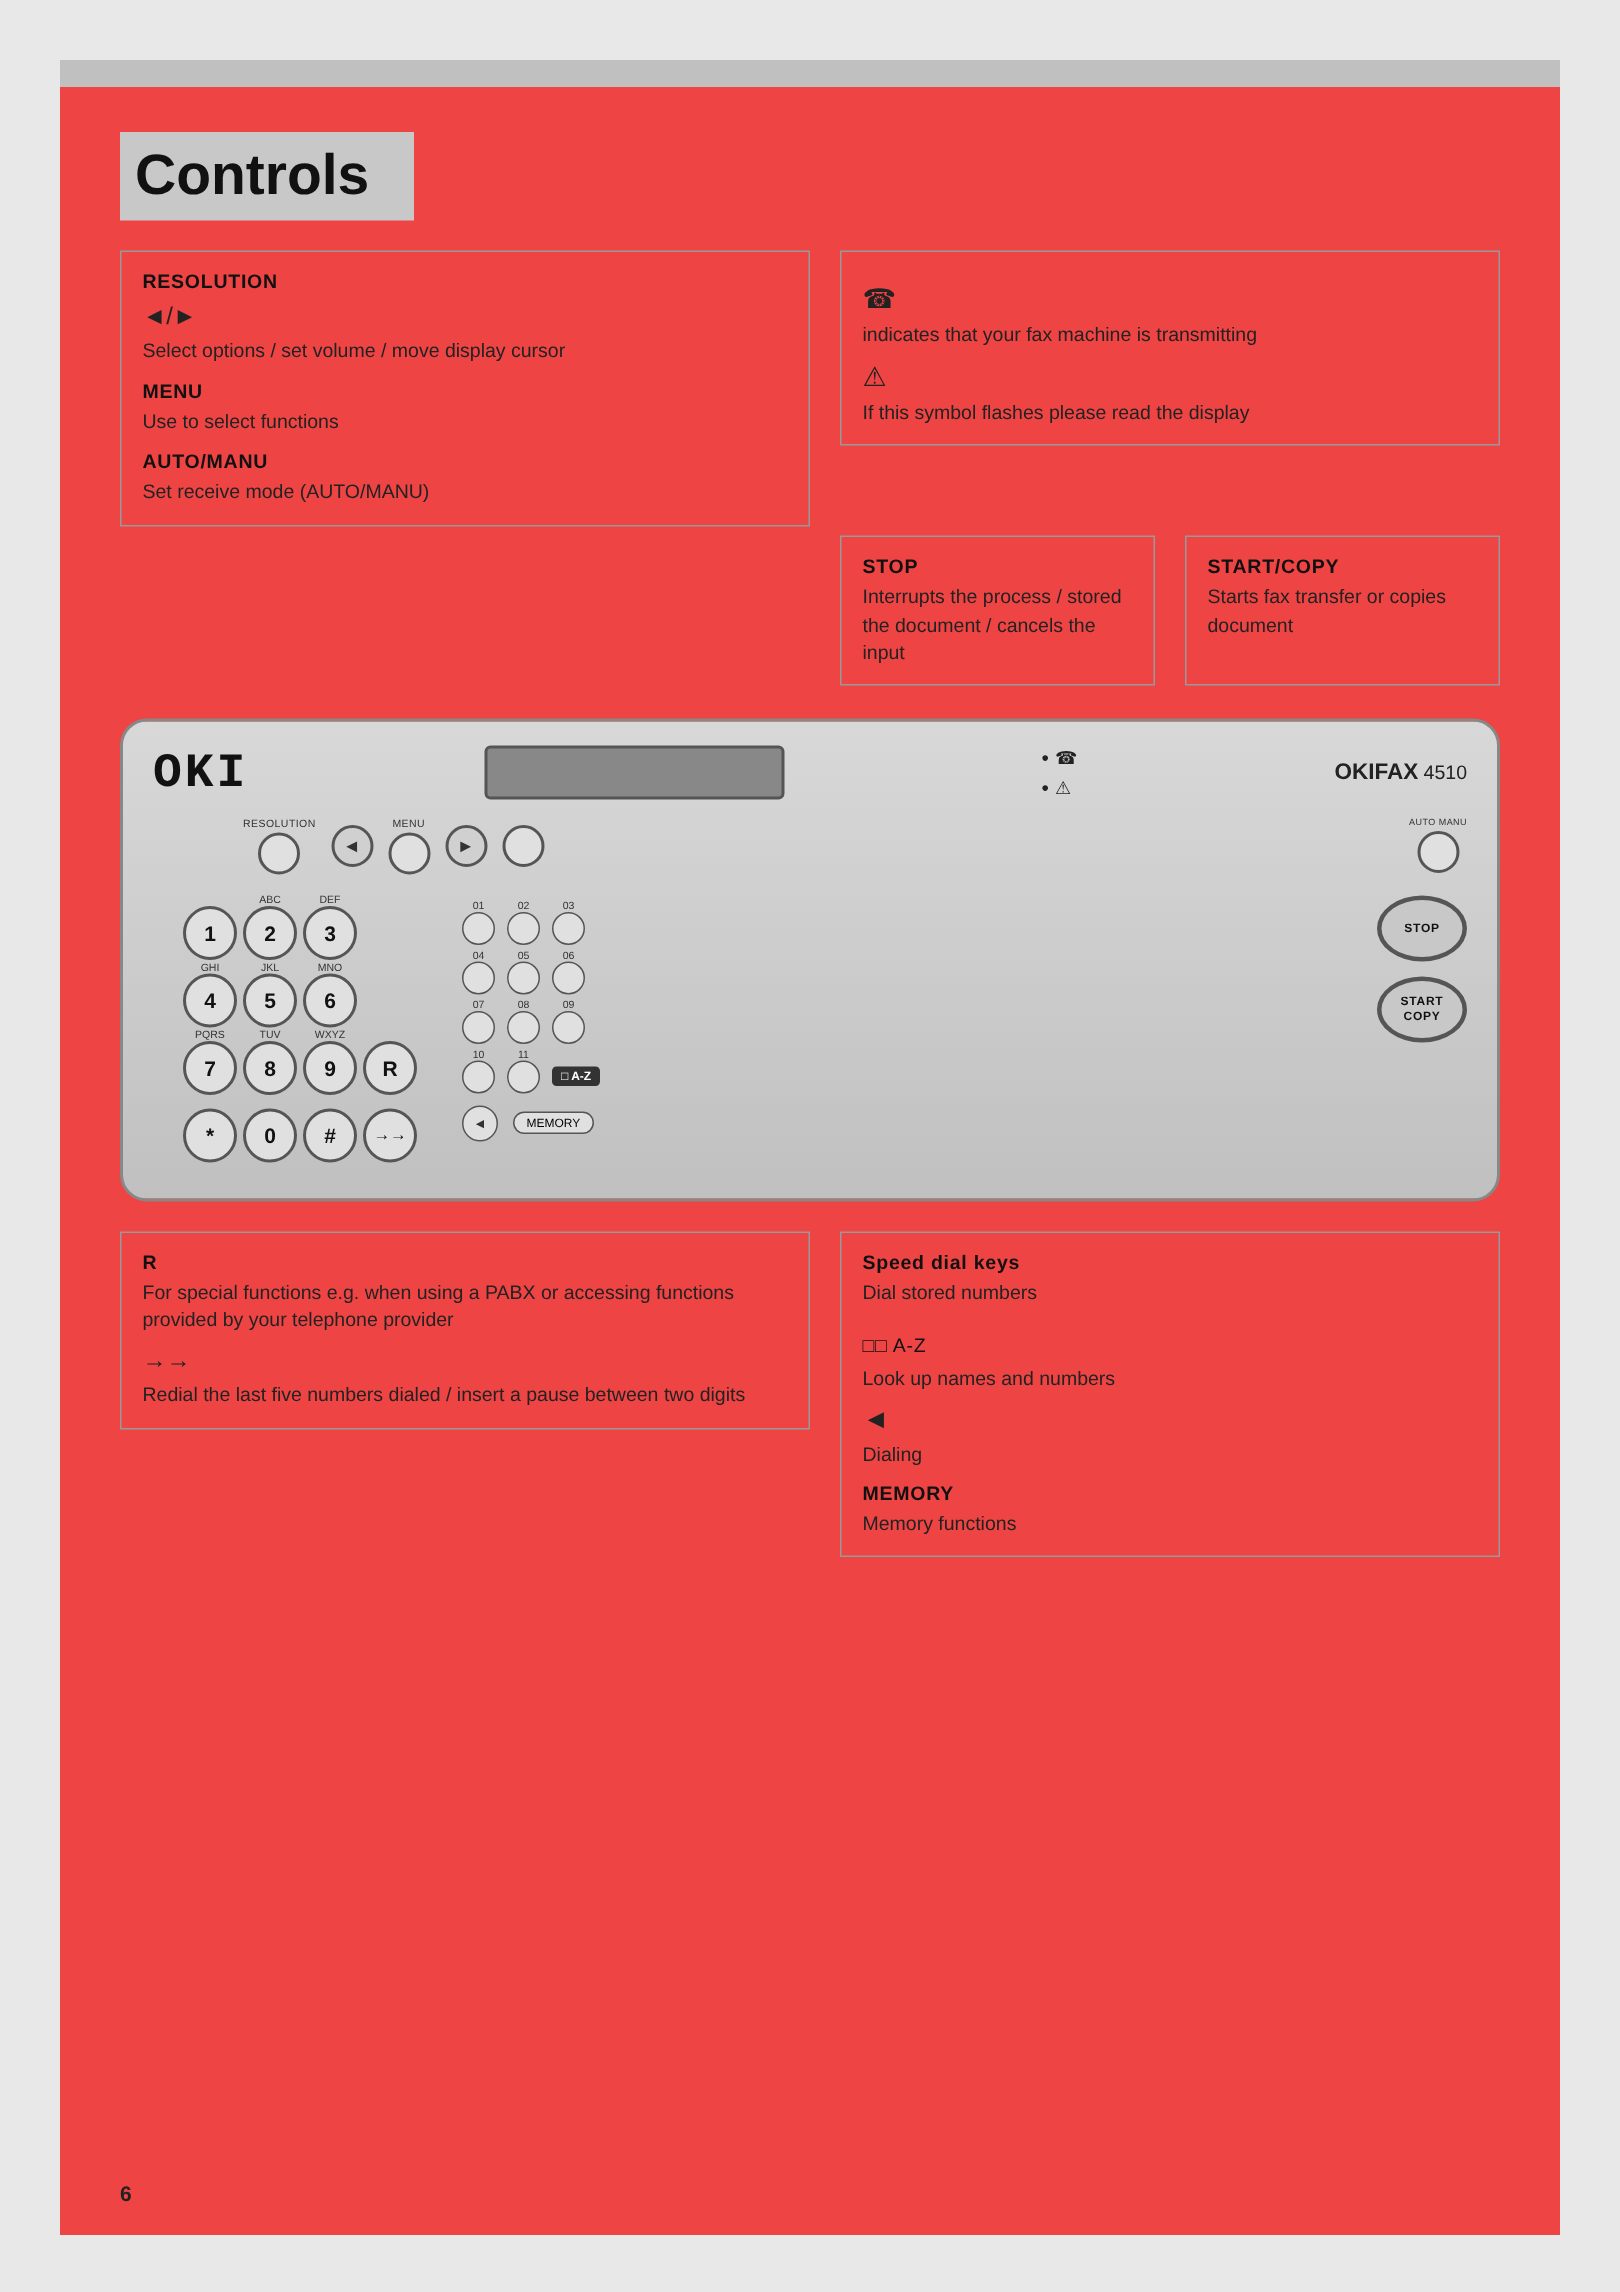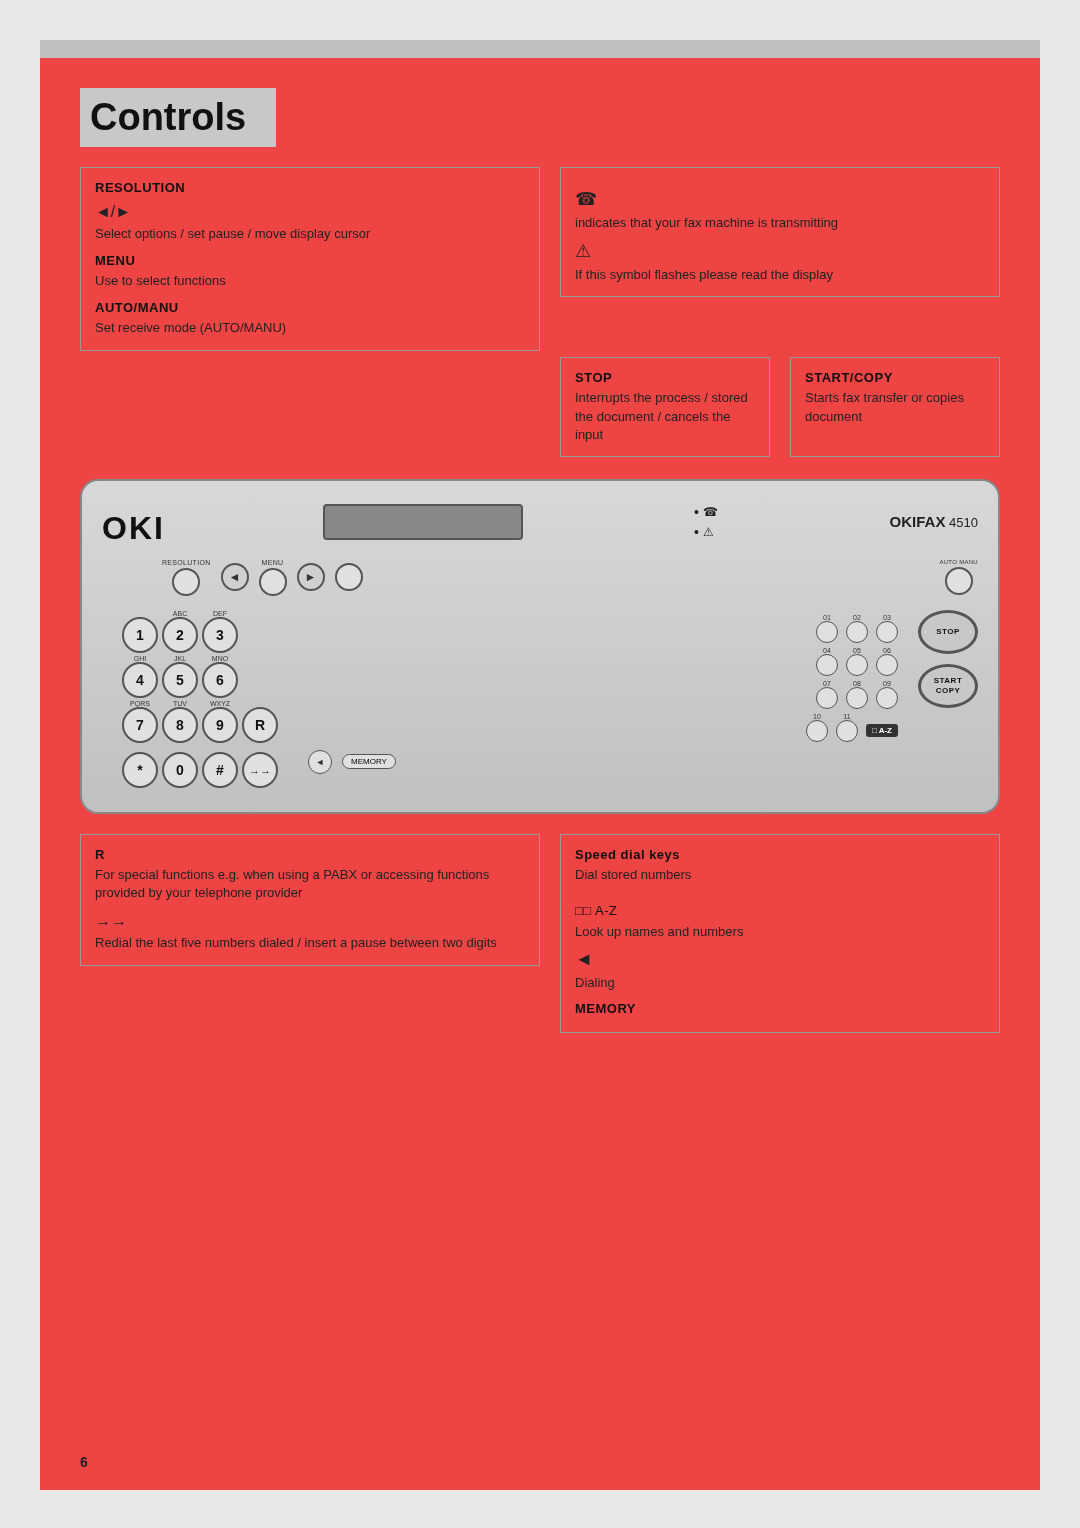--- a/index.html
+++ b/index.html
@@ -104,23 +104,22 @@
     .fax-top-row {
       display: flex;
       align-items: center;
       justify-content: space-between;
       margin-bottom: 12px;
     }
     .oki-logo {
       font-size: 32px;
       font-weight: 900;
       color: #111;
-      font-family: Liberation Sans, sans-serif;
+      font-family: Liberation Mono, monospace;
       letter-spacing: 2px;
-      margin-top: 13px;
     }
     .display-area {
       background: #888;
       width: 200px;
       height: 36px;
       border-radius: 4px;
       border: 2px solid #555;
     }
     .model-area {
       text-align: right;
@@ -208,21 +207,20 @@
     .numpad-row {
       display: flex;
       gap: 4px;
       align-items: center;
     }
     .speed-dial-grid {
       display: flex;
       flex-direction: column;
       gap: 4px;
       margin-top: 4px;
-      align-items: flex-end;
     }
     .sd-row {
       display: flex;
       gap: 8px;
       align-items: center;
     }
     .sd-btn {
       display: flex;
       flex-direction: column;
       align-items: center;
@@ -327,21 +325,21 @@
     
     <div class="main-layout">
 
       <div class="left-col">
         <div class="info-box">
           <div class="section-label">RESOLUTION</div>
 
           <div class="symbol-row">
             <span class="arrows">◄/►</span>
           </div>
-          <div class="section-text">Select options / set pause / move display cursor</div>
+          <div class="section-text">Select options / set volume / move display cursor</div>
 
           <div class="section-label" style="margin-top:10px;">MENU</div>
           <div class="section-text">Use to select functions</div>
 
           <div class="section-label" style="margin-top:10px;">AUTO/MANU</div>
           <div class="section-text">Set receive mode (AUTO/MANU)</div>
         </div>
       </div>
 
       <div class="right-col">
@@ -592,20 +590,21 @@
             <span class="section-label" style="font-size:13px; text-transform:none; font-weight:normal;">□□ A-Z</span>
           </div>
           <div class="section-text">Look up names and numbers</div>
 
           <div class="symbol-row" style="margin-top:8px;">
             <span class="symbol">◄</span>
           </div>
           <div class="section-text">Dialing</div>
 
           <div class="section-label" style="margin-top:8px;">MEMORY</div>
+          <div class="section-text">Memory functions</div>
         </div>
       </div>
     </div>
 
   </div>
 
   <div class="page-number">6</div>
 </div>
 
 </body></html>

